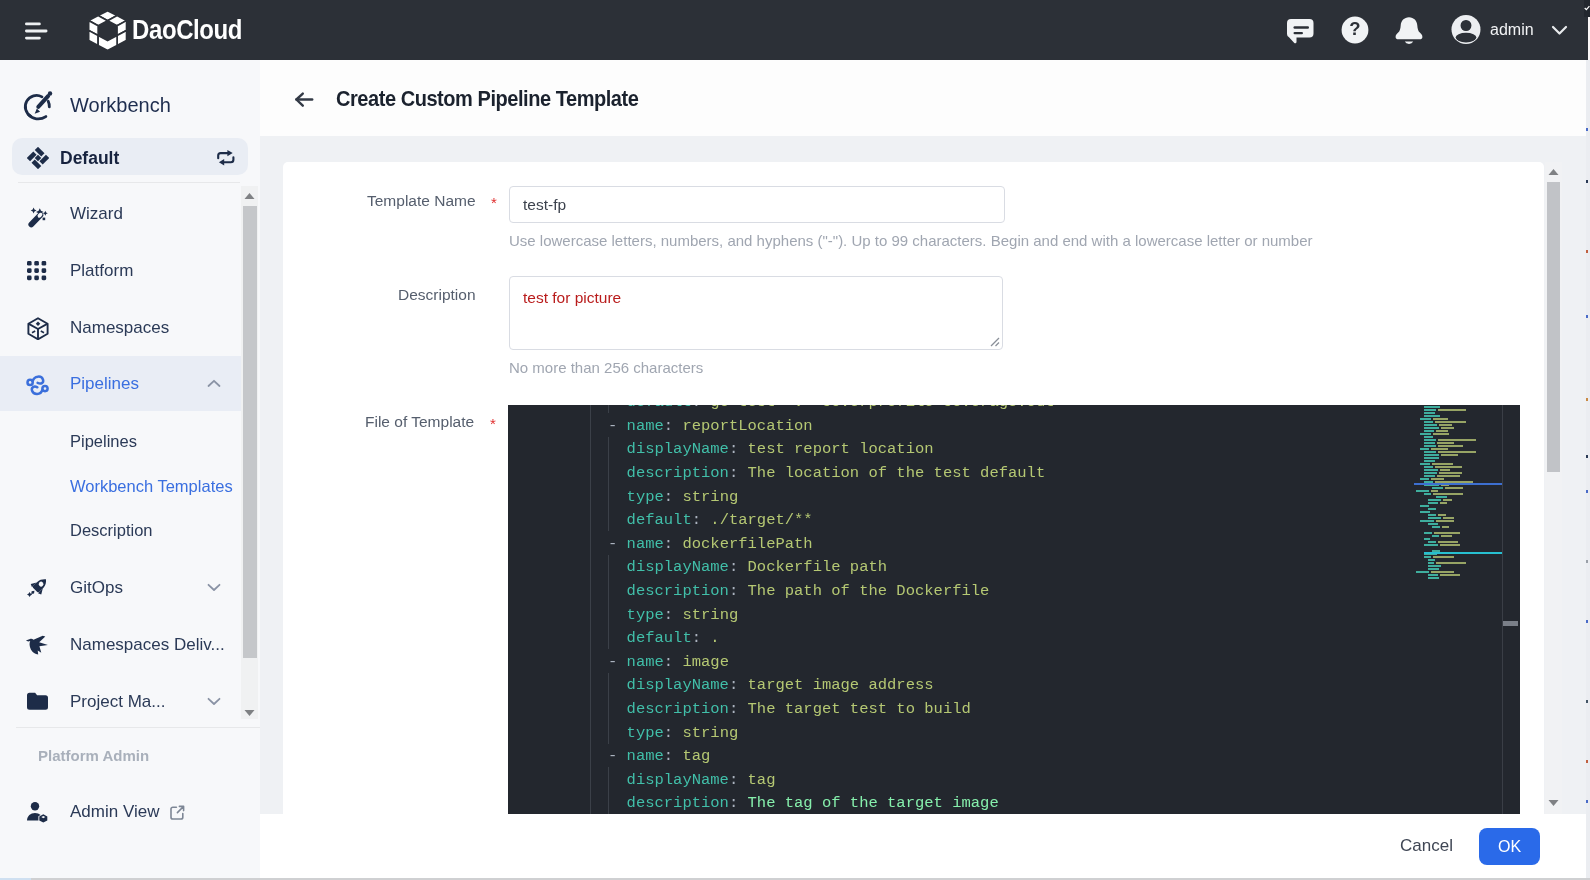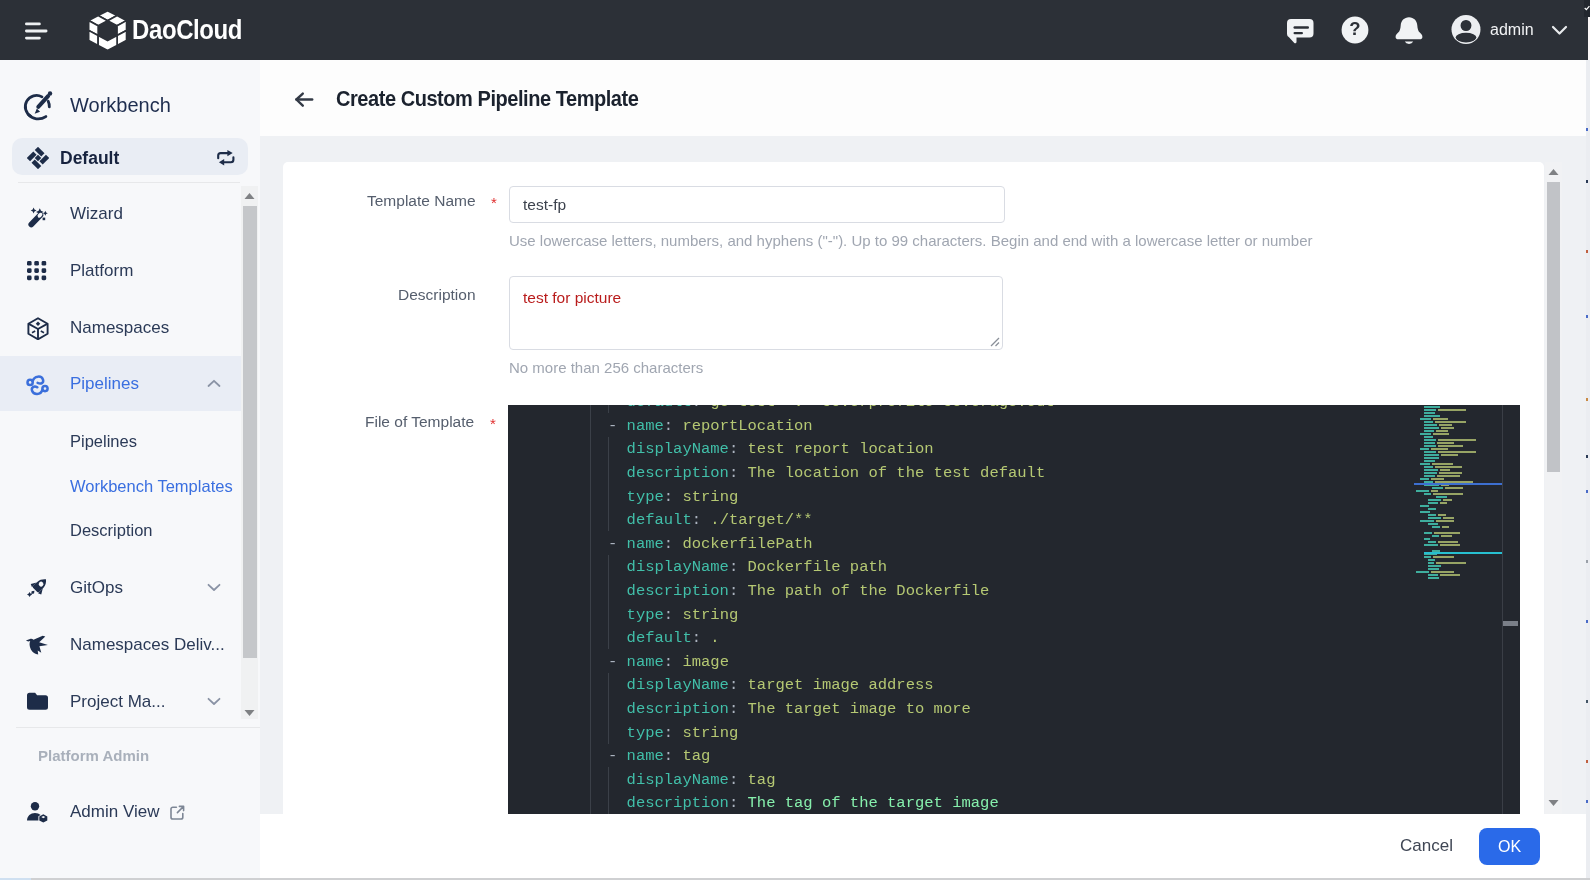--- a/index.html
+++ b/index.html
@@ -244,21 +244,21 @@
     <span style="color:#41bfa9">description</span><span style="color:#abb3bf">: </span><span style="color:#b5c873">The location of the test default</span>
     <span style="color:#41bfa9">type</span><span style="color:#abb3bf">: </span><span style="color:#b5c873">string</span>
     <span style="color:#41bfa9">default</span><span style="color:#abb3bf">: </span><span style="color:#b5c873">./target/**</span>
   <span style="color:#abb3bf">- </span><span style="color:#41bfa9">name</span><span style="color:#abb3bf">: </span><span style="color:#b5c873">dockerfilePath</span>
     <span style="color:#41bfa9">displayName</span><span style="color:#abb3bf">: </span><span style="color:#b5c873">Dockerfile path</span>
     <span style="color:#41bfa9">description</span><span style="color:#abb3bf">: </span><span style="color:#b5c873">The path of the Dockerfile</span>
     <span style="color:#41bfa9">type</span><span style="color:#abb3bf">: </span><span style="color:#b5c873">string</span>
     <span style="color:#41bfa9">default</span><span style="color:#abb3bf">: </span><span style="color:#b5c873">.</span>
   <span style="color:#abb3bf">- </span><span style="color:#41bfa9">name</span><span style="color:#abb3bf">: </span><span style="color:#b5c873">image</span>
     <span style="color:#41bfa9">displayName</span><span style="color:#abb3bf">: </span><span style="color:#b5c873">target image address</span>
-    <span style="color:#41bfa9">description</span><span style="color:#abb3bf">: </span><span style="color:#b5c873">The target image to more</span>
+    <span style="color:#41bfa9">description</span><span style="color:#abb3bf">: </span><span style="color:#b5c873">The target test to build</span>
     <span style="color:#41bfa9">type</span><span style="color:#abb3bf">: </span><span style="color:#b5c873">string</span>
   <span style="color:#abb3bf">- </span><span style="color:#41bfa9">name</span><span style="color:#abb3bf">: </span><span style="color:#b5c873">tag</span>
     <span style="color:#41bfa9">displayName</span><span style="color:#abb3bf">: </span><span style="color:#b5c873">tag</span>
     <span style="color:#41bfa9">description</span><span style="color:#abb3bf">: </span><span style="color:#86efac">The tag of the target image</span></div>
  <div id="guides">
       <div class="abs" style="left:81.5px;top:0;width:1px;height:409px;background:#3b4048"></div>
       <div class="abs" style="left:100.0px;top:0px;width:1px;height:8.2px;background:#3b4048"></div>
       <div class="abs" style="left:100.0px;top:31.8px;width:1px;height:94.4px;background:#3b4048"></div>
       <div class="abs" style="left:100.0px;top:149.8px;width:1px;height:94.4px;background:#3b4048"></div>
       <div class="abs" style="left:100.0px;top:267.8px;width:1px;height:70.8px;background:#3b4048"></div>

